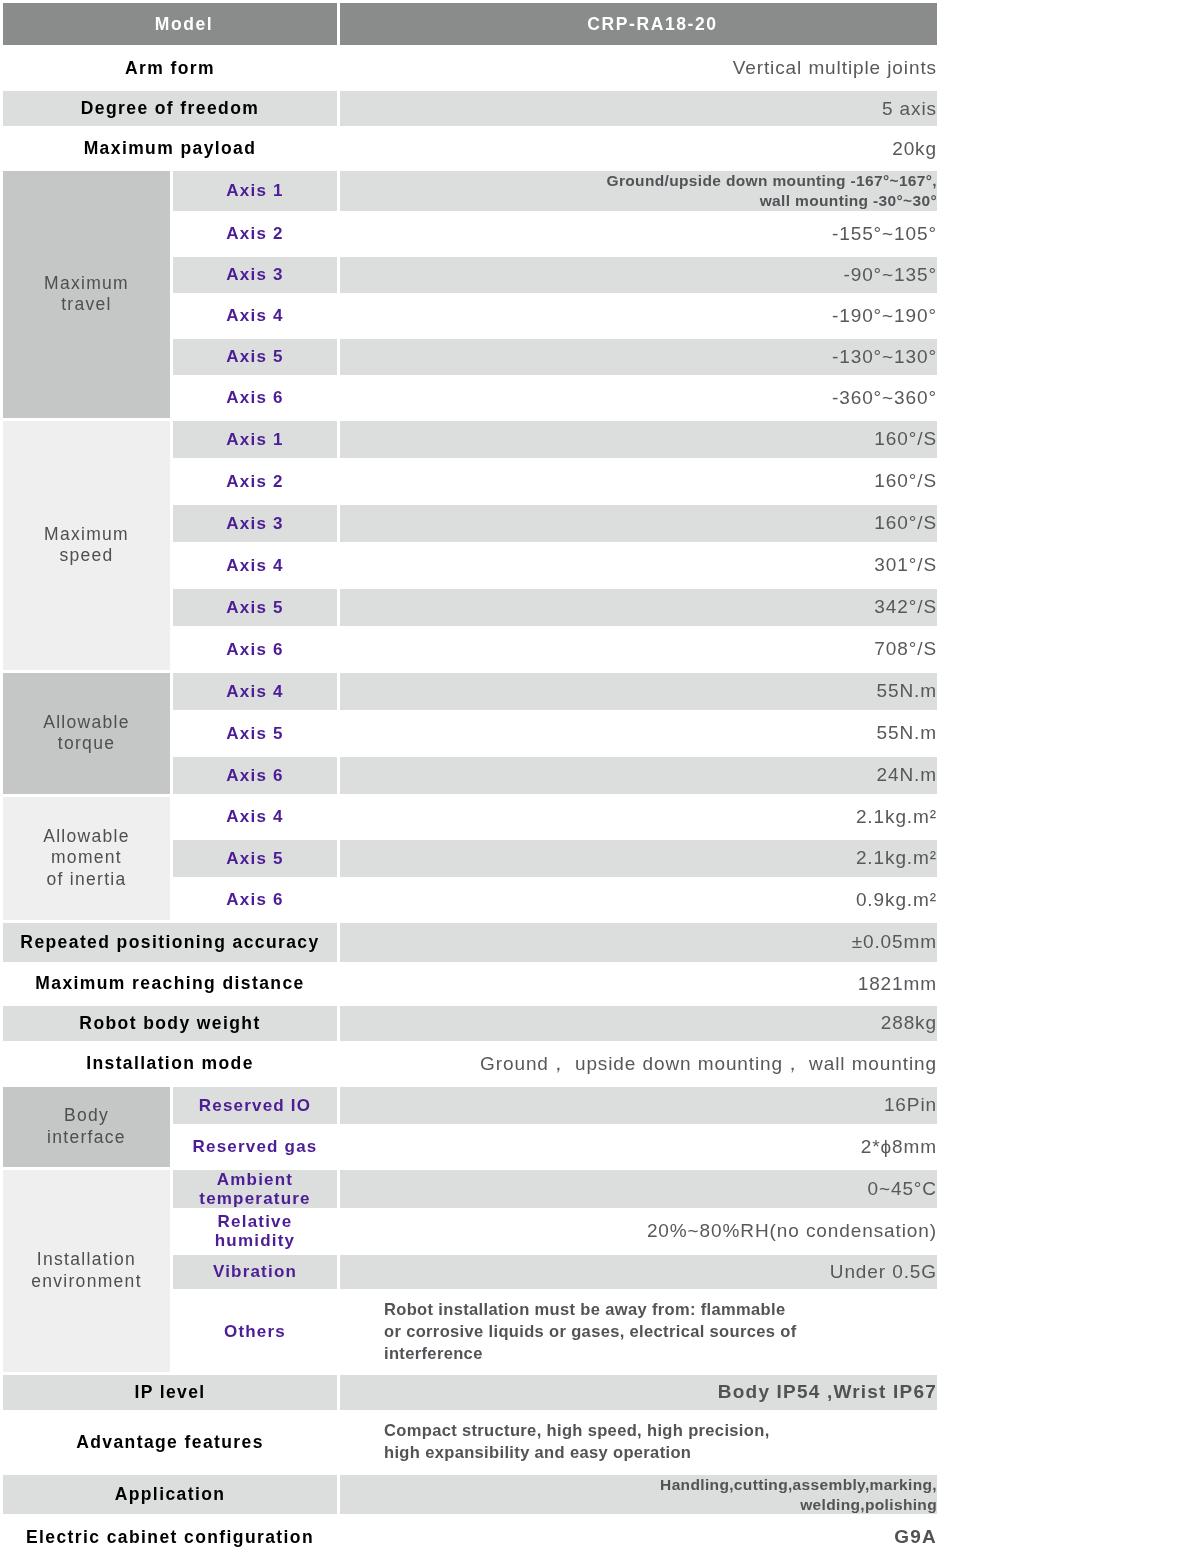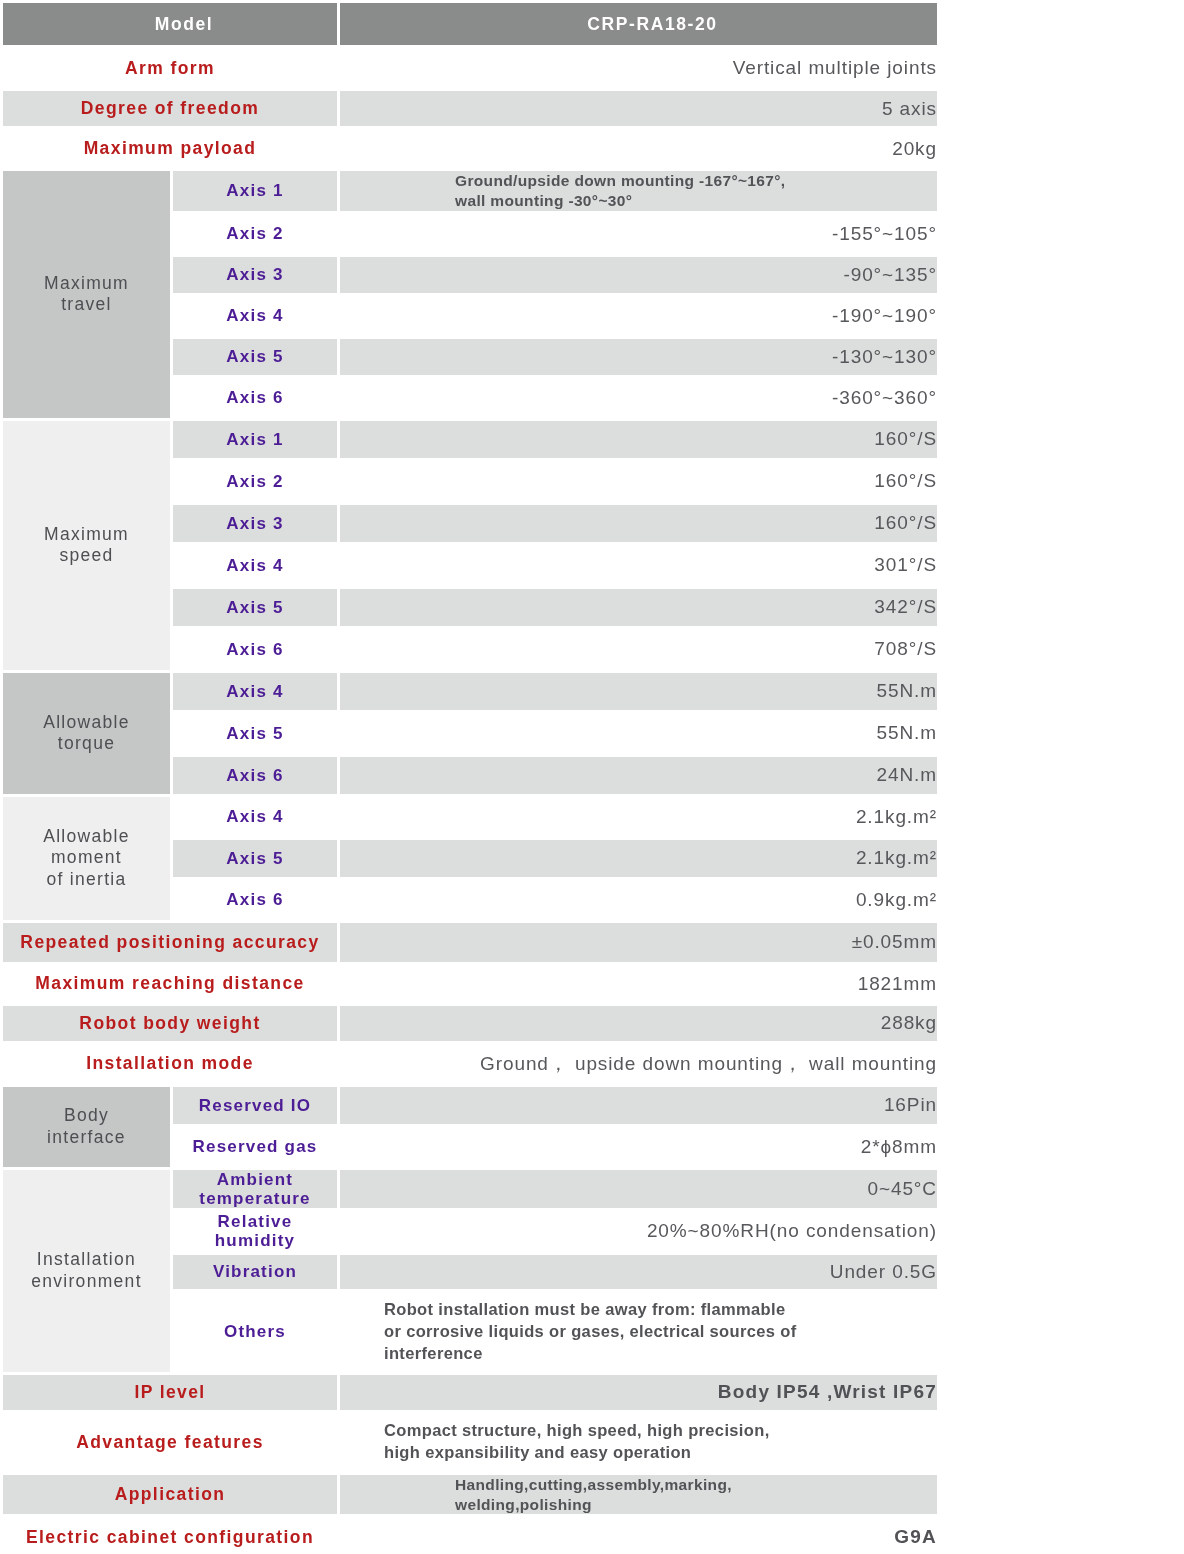--- a/index.html
+++ b/index.html
@@ -23,21 +23,21 @@
 
   
   .hdr { background: #8a8b8b; color: #ffffff; padding-left: 28px; }
   .g   { background: #dcdddd; }   
   .gd  { background: #c5c6c6; }   
   .gl  { background: #efefef; }   
 
   
   .hl  { font-weight: 700; font-size: 17.5px; letter-spacing: 1.6px; }
   .lab {
-    font-weight: 700; color: #b91c1c; font-size: 17.5px;
+    font-weight: 700; color: #000000; font-size: 17.5px;
     letter-spacing: 1.4px; white-space: nowrap;
   }
   .grp {
     font-weight: 400; color: #4e4f52; font-size: 17.5px;
     letter-spacing: 1.3px; white-space: pre-line; line-height: 1.22;
   }
   .sub {
     font-weight: 700; color: #4c1d95; font-size: 17px;
     letter-spacing: 1.2px; white-space: pre-line; line-height: 1.12;
   }
@@ -46,21 +46,21 @@
     letter-spacing: 0.9px; white-space: pre-line; text-align: right;
   }
   .bold { font-weight: 700; letter-spacing: 1.2px; color: #515255; }
   .para {
     text-align: left; font-weight: 600; font-size: 16.5px;
     line-height: 1.32; letter-spacing: 0.35px; color: #525356;
     white-space: pre-line;
   }
   .sm   { font-size: 15.5px; line-height: 1.28; }
   .pl44 { padding-left: 44px; }
-  .pl85 { padding-left: 115px; }
+  .pl85 { padding-left: 115px; text-align: right; }
 
   
   .r34{height:34px}.r35{height:35px}.r36{height:36px}.r37{height:37px}
   .r38{height:38px}.r39{height:39px}.r40{height:40px}.r41{height:41px}
   .r42{height:42px}.r59{height:59px}.r80{height:80px}
 </style>
 </head>
 <body>
 
 <table class="spec">

